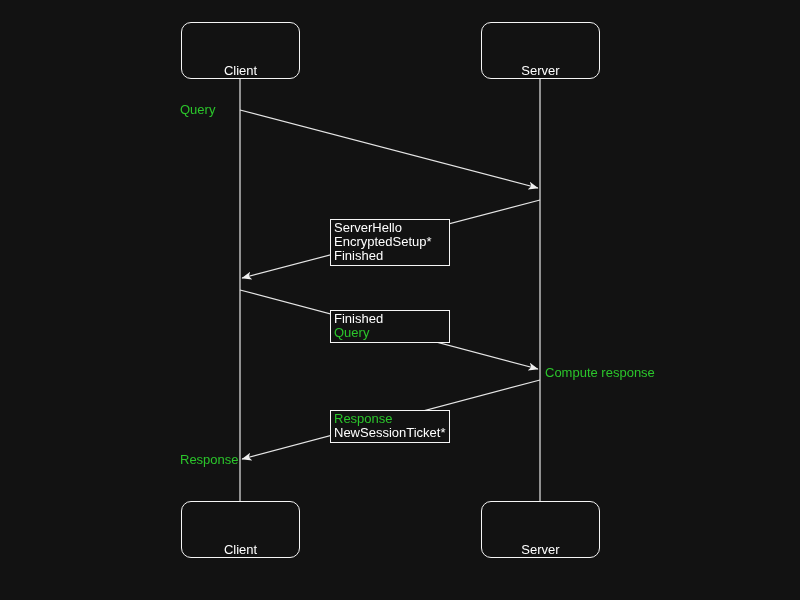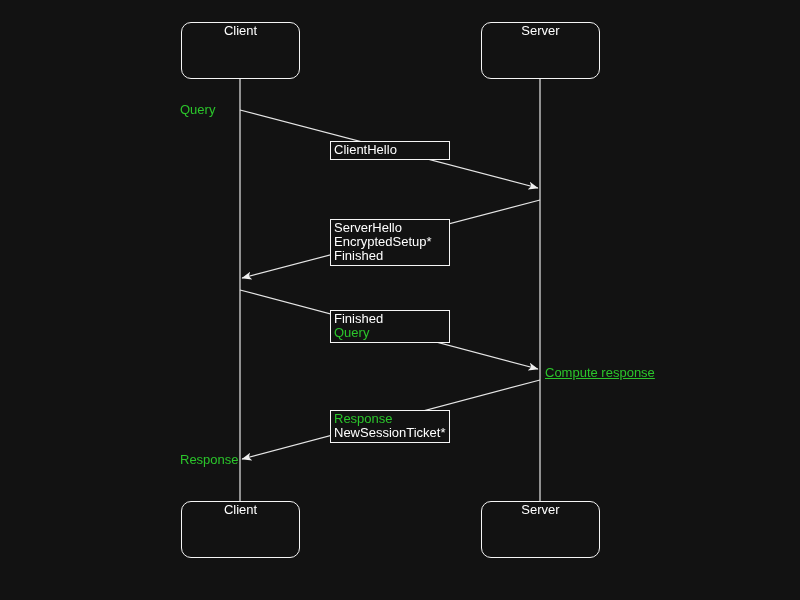--- a/index.html
+++ b/index.html
@@ -23,21 +23,21 @@
   }
   .actor-box {
     position: absolute;
     width: 119px;
     height: 57px;
     box-sizing: border-box;
     border: 1.5px solid var(--border, #f5f5f5);
     border-radius: 10px;
     background: var(--bg, #121212);
     display: flex;
-    align-items: flex-start;
+    align-items: flex-end;
     justify-content: center;
     font-size: 13px;
   }
   .actor-client-top  { left: 181px; top: 22px; }
   .actor-server-top  { left: 481px; top: 22px; }
   .actor-client-bot  { left: 181px; top: 501px; }
   .actor-server-bot  { left: 481px; top: 501px; }
 
   .msg-box {
     position: absolute;
@@ -60,21 +60,21 @@
   .green { color: var(--green, #2bc52b); }
 
   .side-label {
     position: absolute;
     font-size: 13px;
     line-height: 14px;
     color: var(--green, #2bc52b);
     white-space: nowrap;
   }
   .label-query    { left: 180px; top: 103px; }
-  .label-compute  { left: 545px; top: 366px; text-decoration: underline; }
+  .label-compute  { left: 545px; top: 366px; }
   .label-response { left: 180px; top: 453px; }
 </style>
 </head>
 <body>
 
 <div class="stage">
 
   <svg class="wires" width="800" height="600" viewBox="0 0 800 600">
     <defs>
       <marker id="arrowhead" markerWidth="11" markerHeight="9" refX="9.5" refY="4" orient="auto" markerUnits="userSpaceOnUse">
@@ -97,23 +97,20 @@
   <div class="actor-box actor-server-top">
     <span>Server</span>
   </div>
   <div class="actor-box actor-client-bot">
     <span>Client</span>
   </div>
   <div class="actor-box actor-server-bot">
     <span>Server</span>
   </div>
 
-  <div class="msg-box msg-clienthello">
-    <span class="ln">ClientHello</span>
-  </div>
 
   <div class="msg-box msg-serverhello">
     <span class="ln">ServerHello</span>
     <span class="ln">EncryptedSetup*</span>
     <span class="ln">Finished</span>
   </div>
 
   <div class="msg-box msg-finishedquery">
     <span class="ln">Finished</span>
     <span class="ln green">Query</span>

